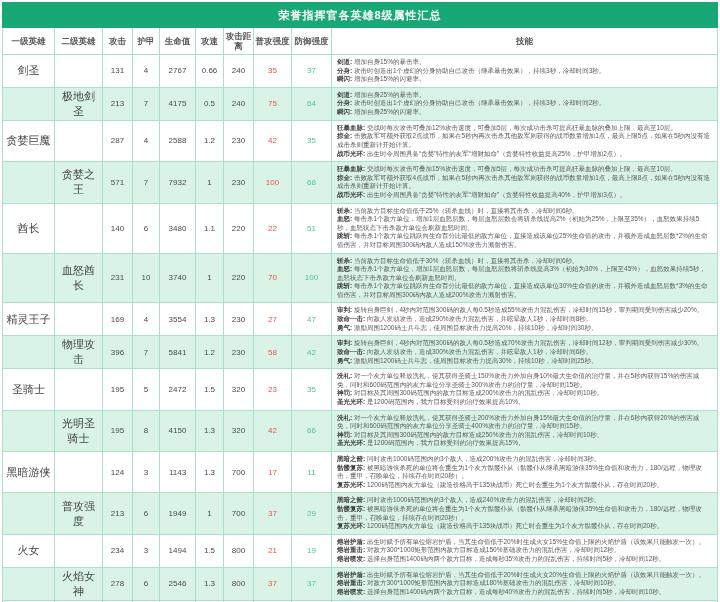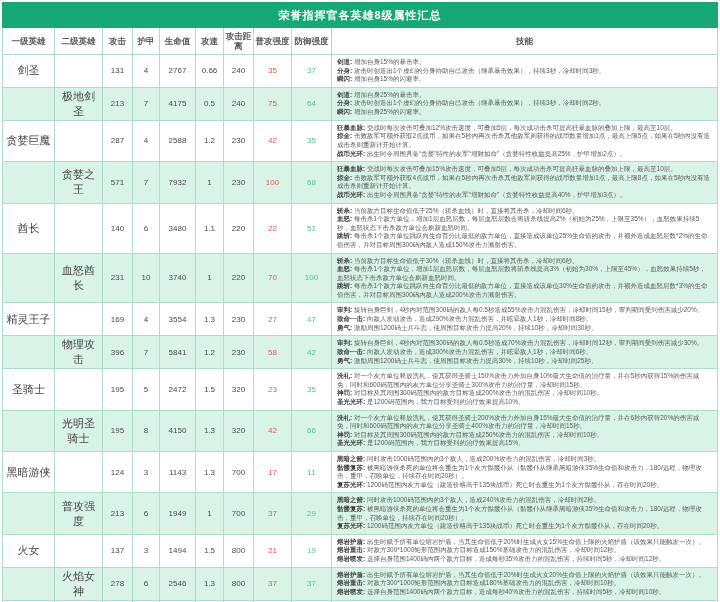--- a/index.html
+++ b/index.html
@@ -250,21 +250,21 @@
           <td class="num-green">29</td>
           <td class="skill">
             <div><span class="sname">黑暗之箭: </span><span>同时攻击1000码范围内的3个敌人，造成240%攻击力的混乱伤害，冷却时间2秒。</span></div>
             <div><span class="sname">骷髅复苏: </span><span>被黑暗游侠杀死的单位将会重生为1个友方骷髅仆从（骷髅仆从继承黑暗游侠35%生命值和攻击力，180/远程，物理攻击，重甲，召唤单位，持续存在时间20秒）。</span></div>
             <div><span class="sname">复苏光环: </span><span>1200码范围内友方单位（建造价格高于135块战币）死亡时会重生为1个友方骷髅仆从，存在时间20秒。</span></div>
           </td>
         </tr>
         <tr class="base">
           <td class="name-cell">火女</td>
           <td class="name-cell"></td>
-          <td>137</td>
+          <td>234</td>
           <td>3</td>
           <td>1494</td>
           <td>1.5</td>
           <td>800</td>
           <td class="num-red">21</td>
           <td class="num-green">19</td>
           <td class="skill">
             <div><span class="sname">熔岩护盾: </span><span>出生时赋予所有单位熔岩护盾，当其生命值低于20%时生成火女15%生命值上限的火焰护盾（该效果只能触发一次）。</span></div>
             <div><span class="sname">熔岩重击: </span><span>对敌方300*1000矩形范围内敌方目标造成150%基础攻击力的混乱伤害，冷却时间12秒。</span></div>
             <div><span class="sname">熔岩喷发: </span><span>选择自身范围1400码内两个敌方目标，造成每秒35%攻击力的混乱伤害，持续时间5秒，冷却时间12秒。</span></div>

